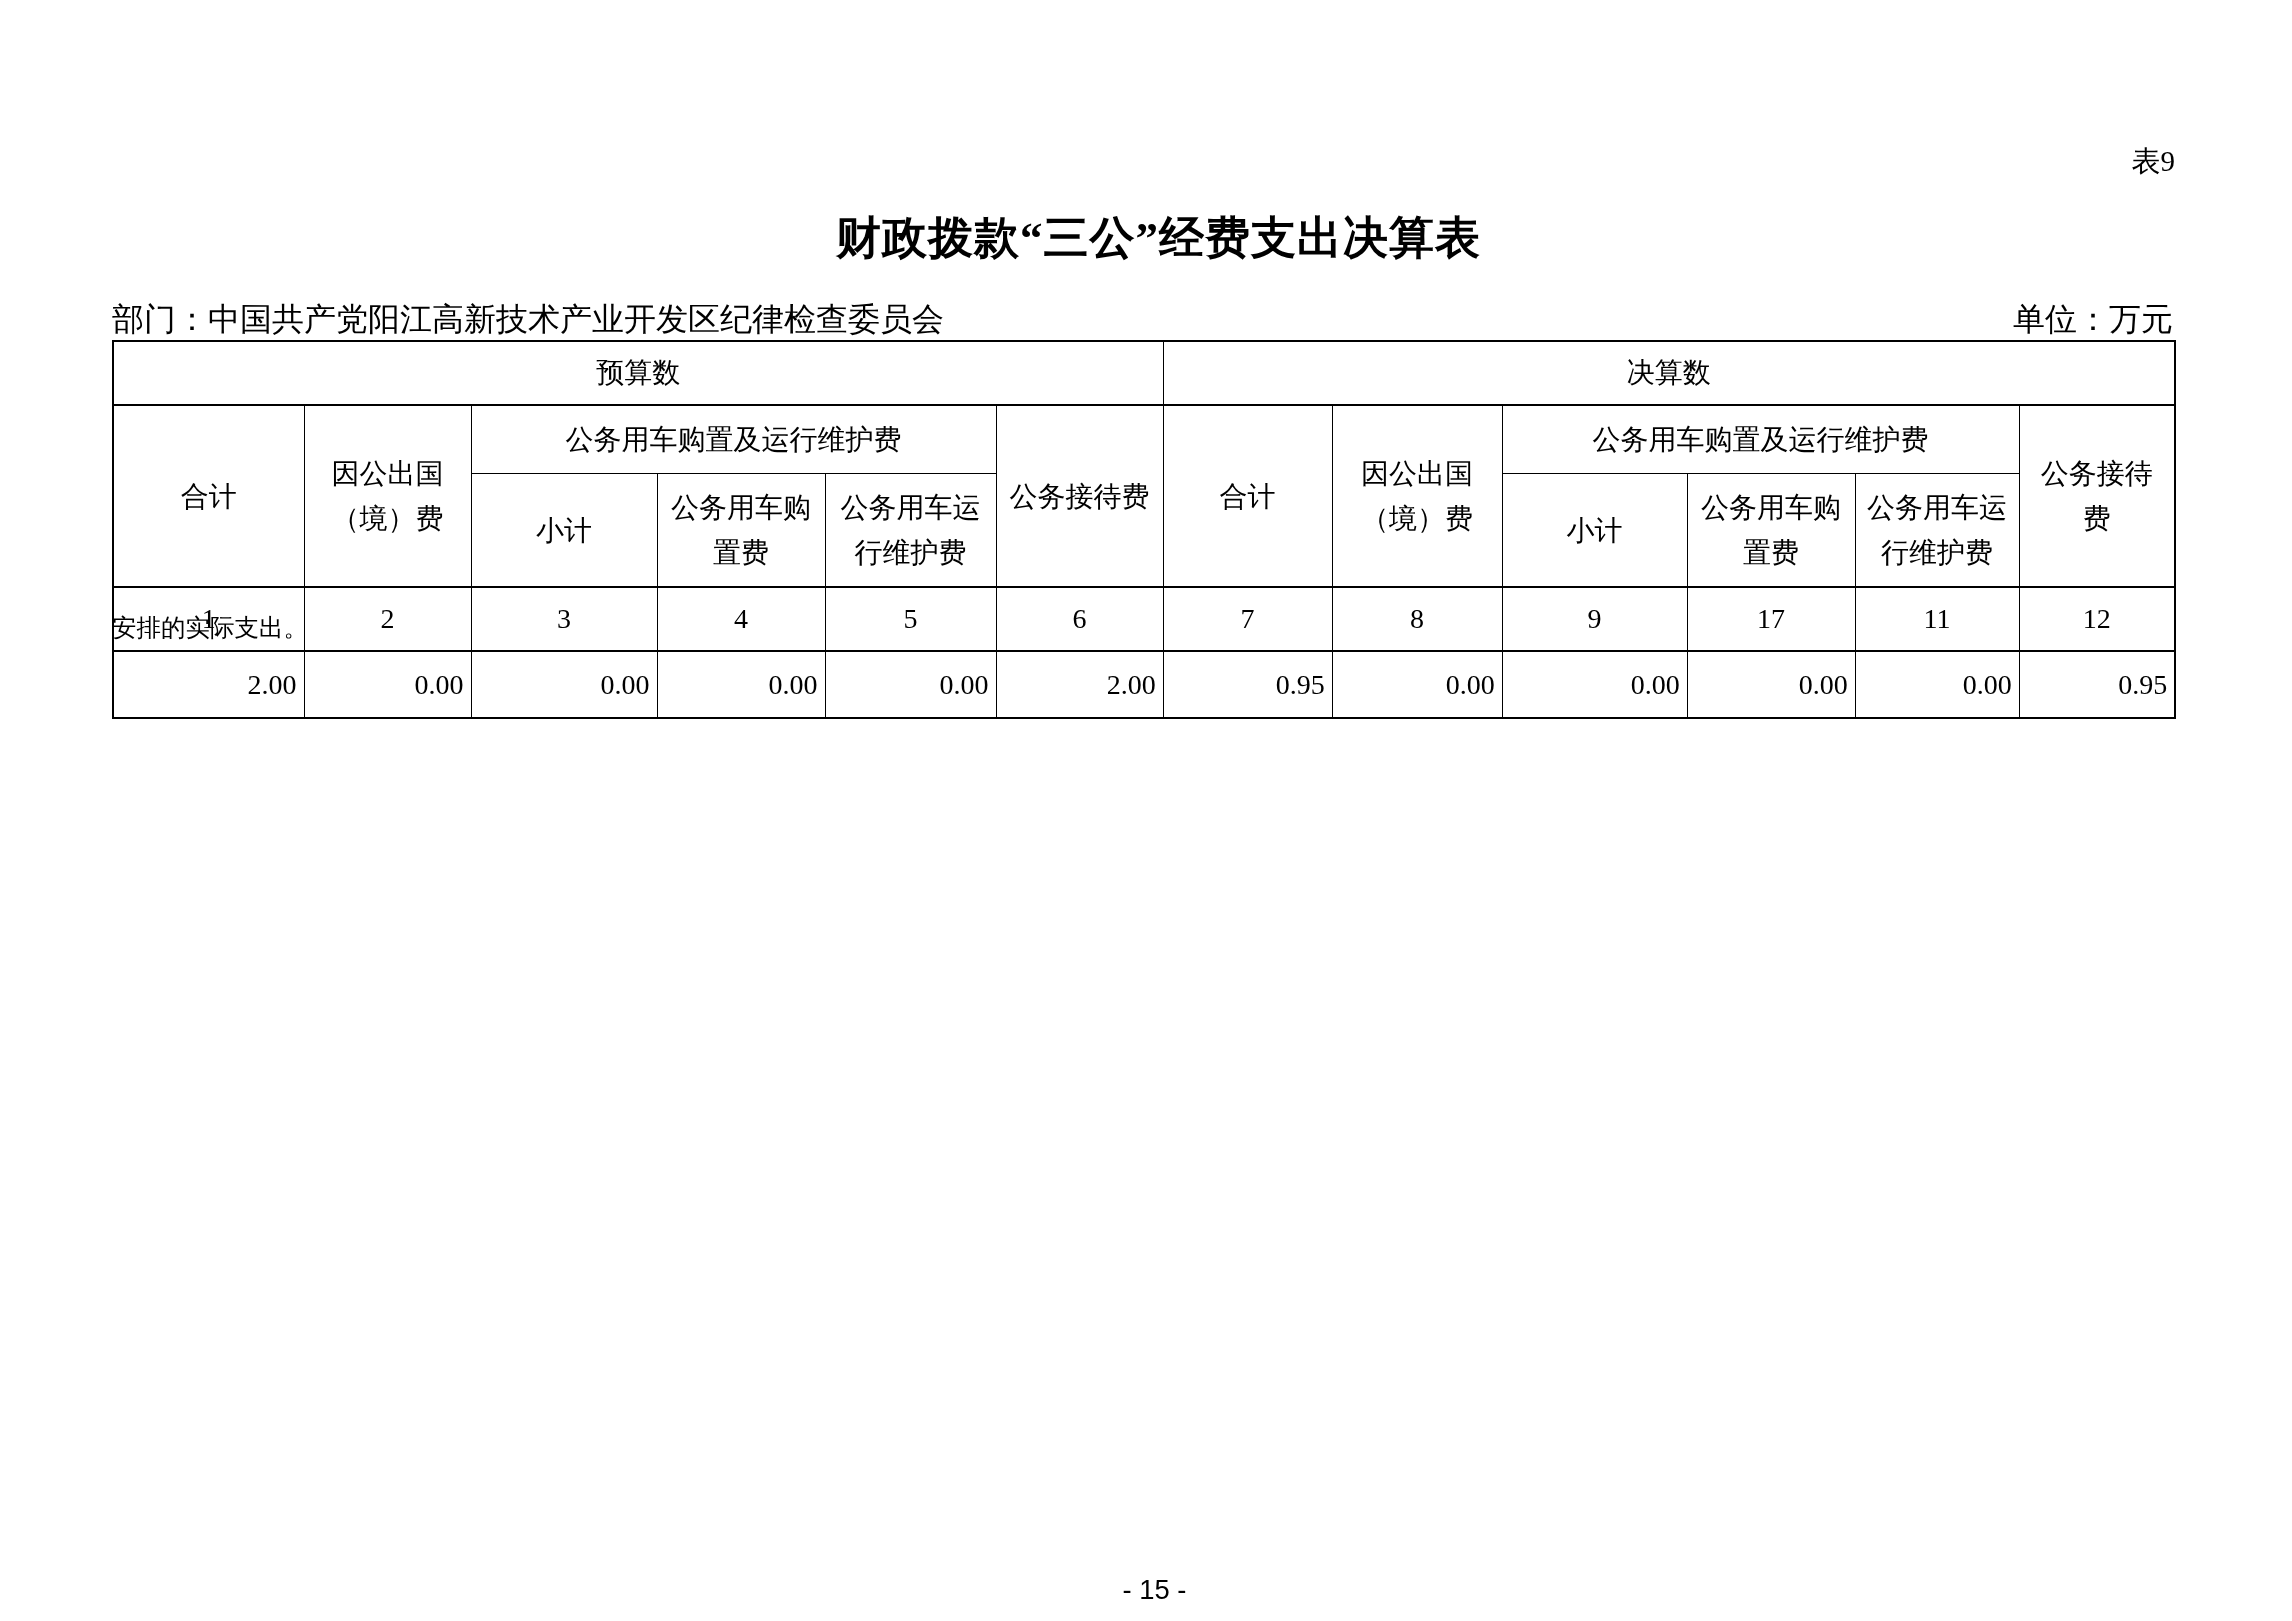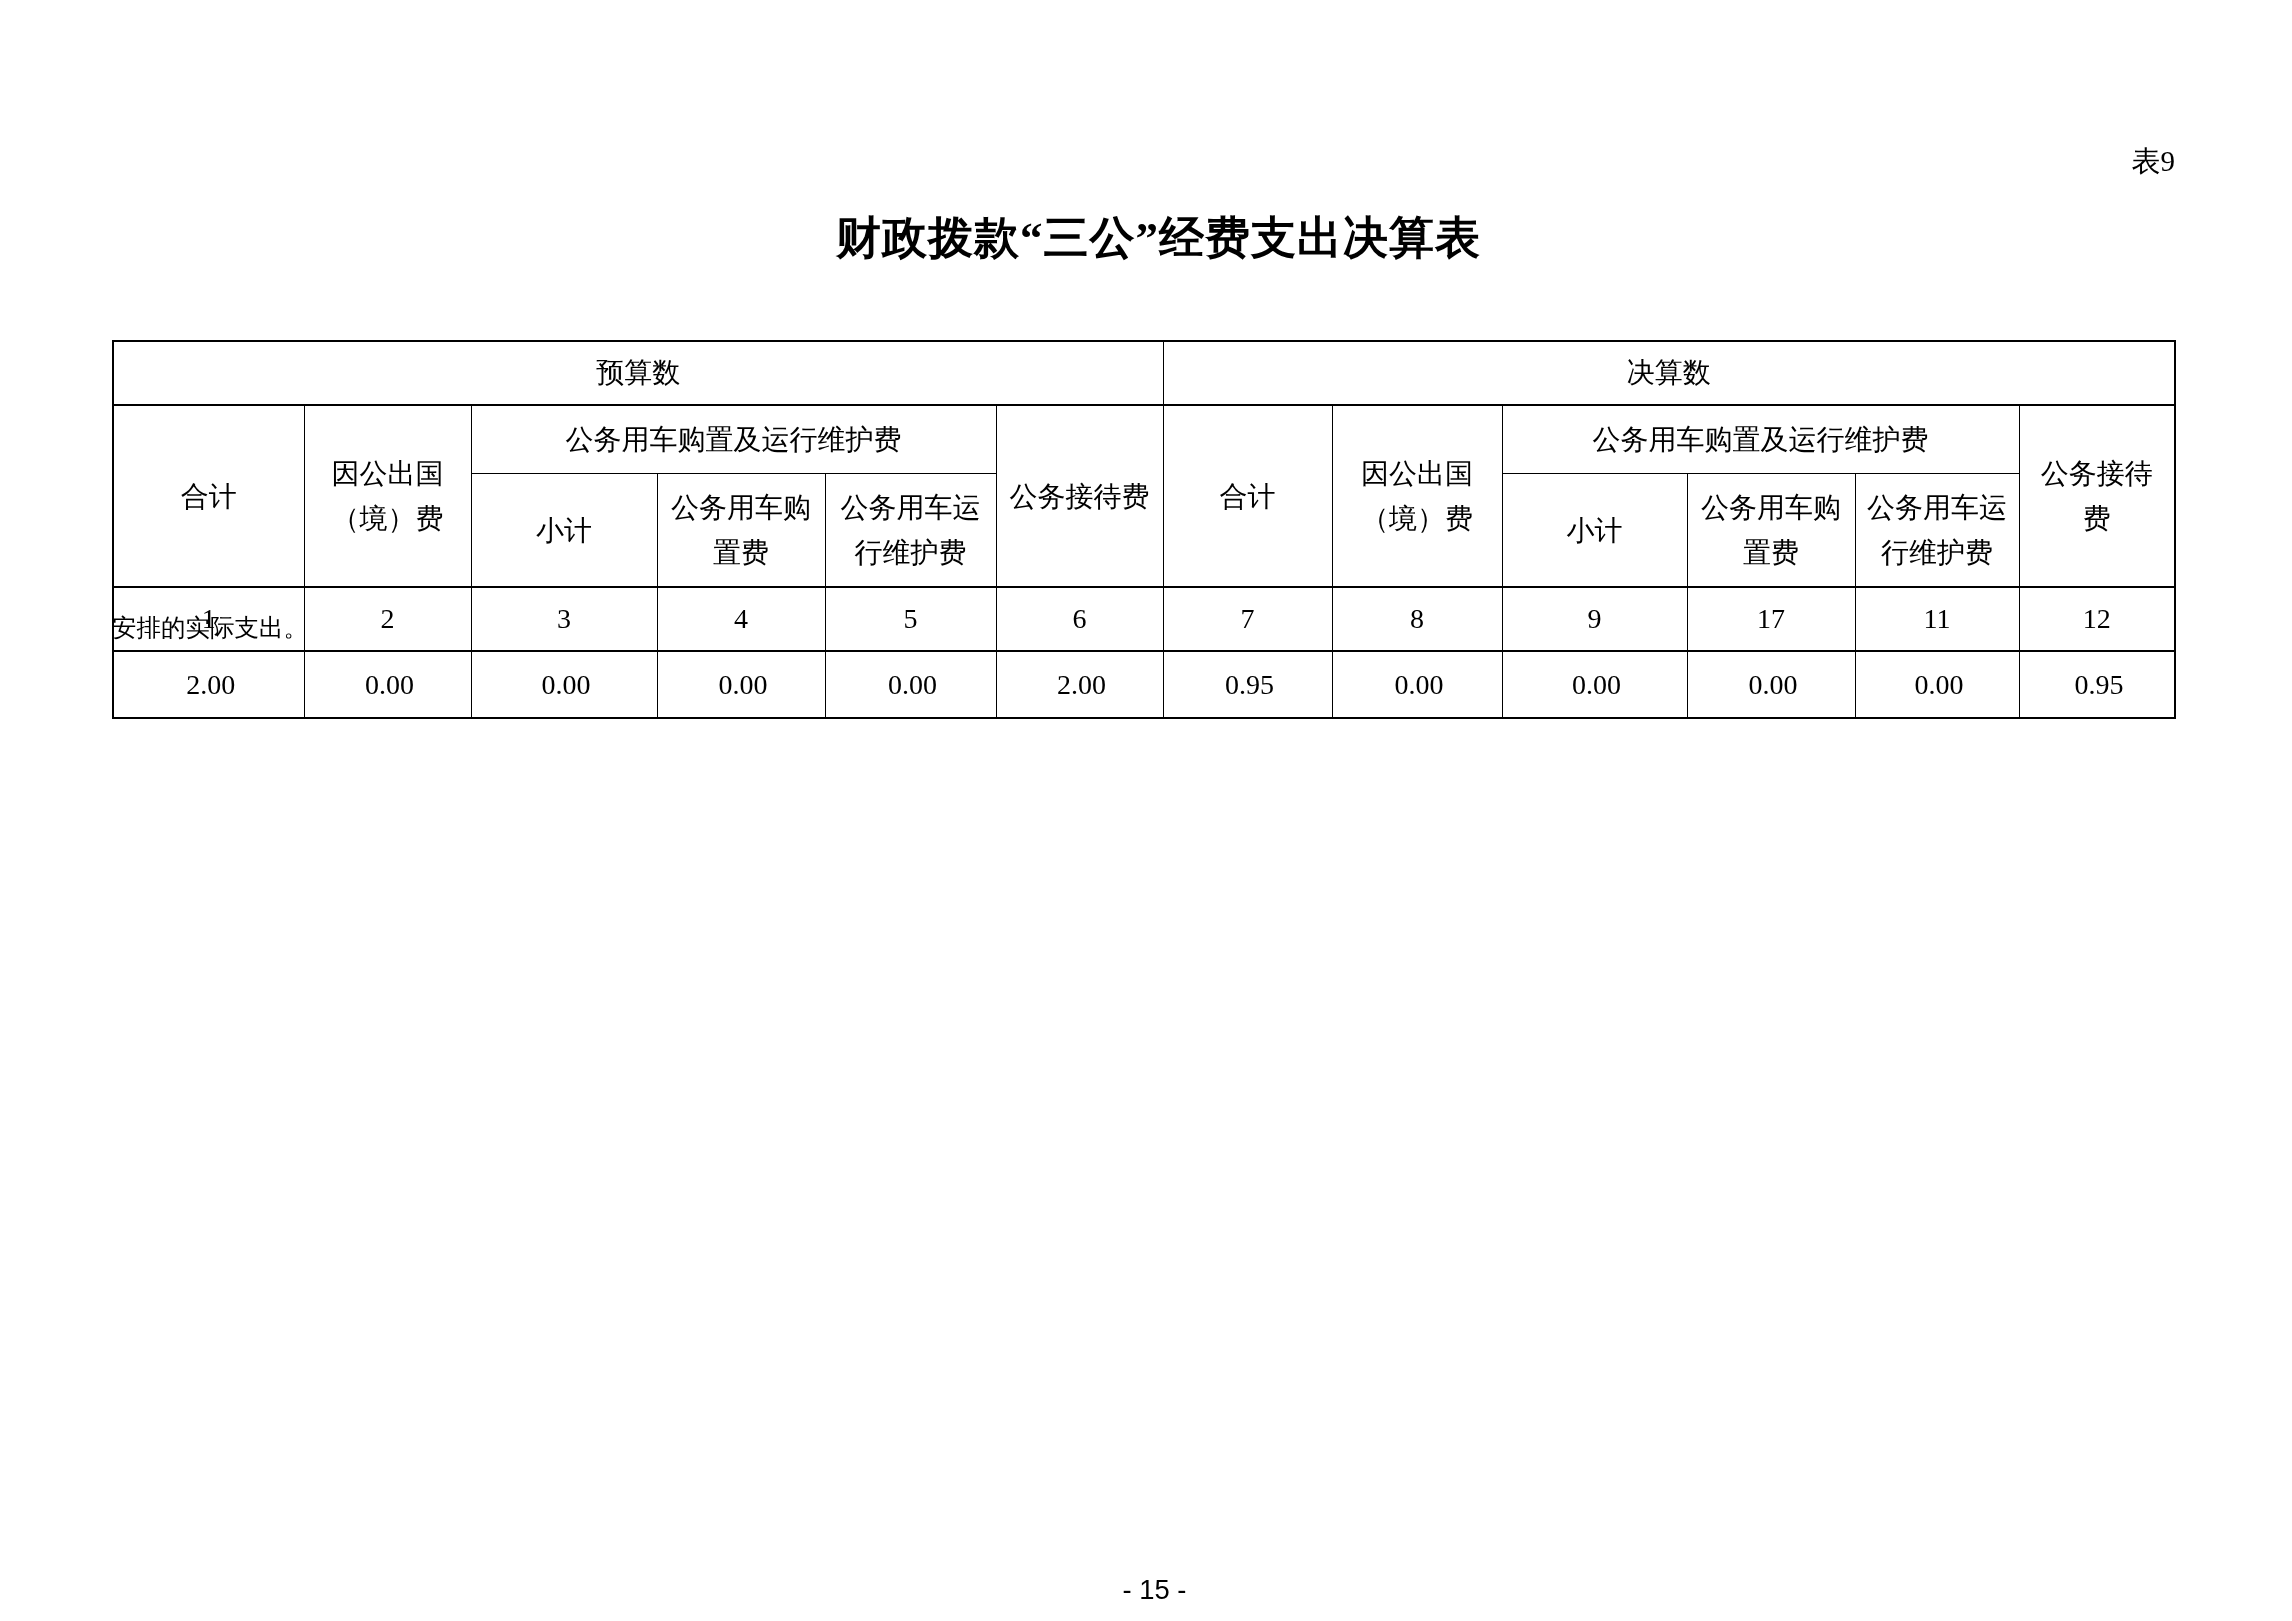--- a/index.html
+++ b/index.html
@@ -68,21 +68,21 @@
     overflow: hidden;
   }
   .fin-table td.bb { border-bottom-width: 2.9px; }
   .fin-table tr.row-group td { height: 40px; line-height: 40px; }
   .fin-table tr.row-b td { height: 44px; }
   .fin-table tr.row-c td { height: 81px; }
   .fin-table tr.row-d td { height: 40px; line-height: 40px; }
   .fin-table tr.row-e td {
     height: 43px;
     line-height: 43px;
-    text-align: center;
+    text-align: right;
     padding-right: 6.9px;
   }
   .fin-table .line { display: block; line-height: 45px; }
   .note {
     position: absolute;
     top: 599px;
     left: 112px;
     width: 2088px;
     font-size: 24.5px;
     line-height: 29px;
@@ -102,20 +102,24 @@
 </style>
 </head>
 <body>
 
 <div class="page">
 
   <div class="table-tag">表9</div>
 
   <h1 class="doc-title">财政拨款“三公”经费支出决算表</h1>
 
+  <div class="meta-row">
+    <span>部门：中国共产党阳江高新技术产业开发区纪律检查委员会</span>
+    <span>单位：万元</span>
+  </div>
 
   <table class="fin-table">
     <colgroup>
       <col style="width:191px">
         <col style="width:167px">
         <col style="width:186px">
       <col style="width:168px">
         <col style="width:171px">
         <col style="width:167px">
       <col style="width:169px">

